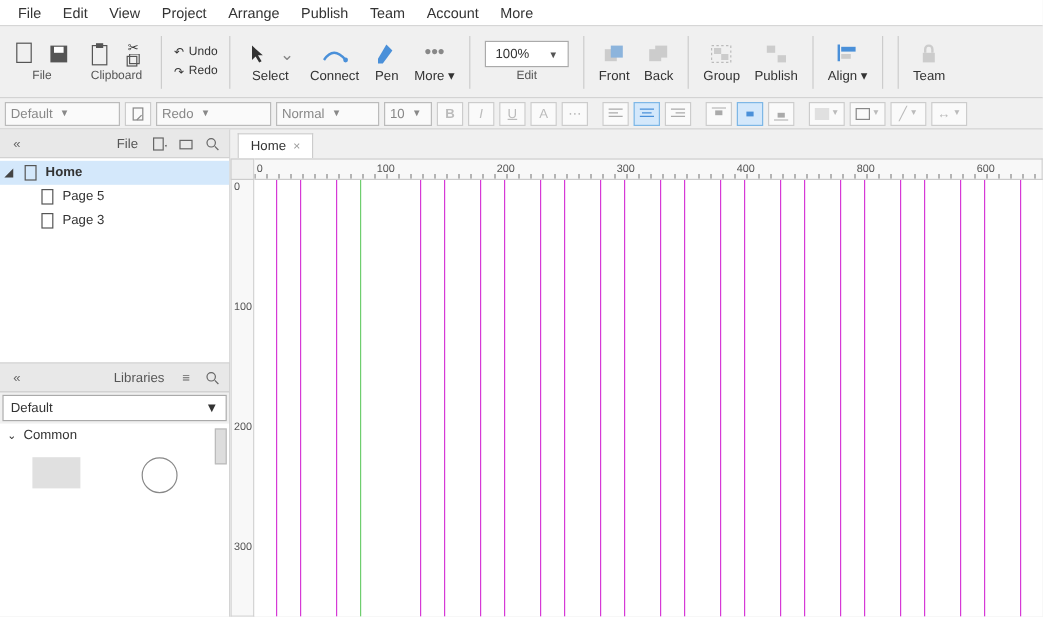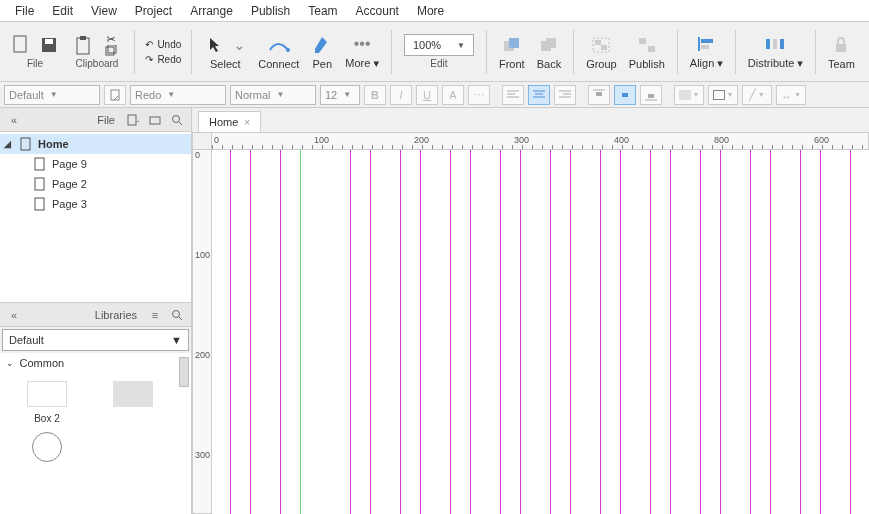--- a/index.html
+++ b/index.html
@@ -217,30 +217,20 @@
       <span class="tb-icon">
         <svg width="20" height="18">
           <line x1="3" y1="2" x2="3" y2="16" stroke="#4a90d9" stroke-width="2"></line>
           <rect x="5" y="4" width="12" height="4" fill="#4a90d9"></rect>
           <rect x="5" y="10" width="8" height="4" fill="#ccc"></rect>
         </svg>
       </span>
       <span class="lbl">Align ▾</span>
     </div>
   <div class="sep"></div>
-  <div class="tb-btn">
-      <span class="tb-icon">
-        <svg width="22" height="18">
-          <rect x="2" y="4" width="4" height="10" fill="#4a90d9"></rect>
-          <rect x="9" y="4" width="4" height="10" fill="#ccc"></rect>
-          <rect x="16" y="4" width="4" height="10" fill="#4a90d9"></rect>
-        </svg>
-      </span>
-      <span class="lbl">Distribute ▾</span>
-    </div>
   <div class="sep"></div>
   <div class="tb-btn">
       <span class="tb-icon">
         <svg width="16" height="18">
           <rect x="3" y="8" width="10" height="8" fill="#ccc"></rect>
           <path d="M5 8 V5 a3 3 0 0 1 6 0 V8" fill="none" stroke="#ccc" stroke-width="2"></path>
         </svg>
       </span>
       <span class="lbl">Team</span>
     </div>
@@ -259,21 +249,21 @@
     </div>
   <div class="fmt-sel" style="width:96px">
       <span>Redo</span>
       <span class="arr">▼</span>
     </div>
   <div class="fmt-sel" style="width:86px">
       <span>Normal</span>
       <span class="arr">▼</span>
     </div>
   <div class="fmt-sel" style="width:40px">
-      <span>12</span>
+      <span>10</span>
       <span class="arr">▼</span>
     </div>
   <div class="fmt-btn">
       <b>B</b>
     </div>
   <div class="fmt-btn">
       <i>I</i>
     </div>
   <div class="fmt-btn">
       <u>U</u>
@@ -361,27 +351,21 @@
         <span class="tgl">◢</span>
         <svg class="pic">
             <rect x="1" y="1" width="9" height="12" fill="none" stroke="#555"></rect>
           </svg>
         <span>Home</span>
       </div>
       <div class="page-item" style="padding-left:34px">
           <svg class="pic">
             <rect x="1" y="1" width="9" height="12" fill="none" stroke="#555"></rect>
           </svg>
-          <span>Page 9</span>
-        </div>
-      <div class="page-item" style="padding-left:34px">
-          <svg class="pic">
-            <rect x="1" y="1" width="9" height="12" fill="none" stroke="#555"></rect>
-          </svg>
-          <span>Page 2</span>
+          <span>Page 5</span>
         </div>
       <div class="page-item" style="padding-left:34px">
           <svg class="pic">
             <rect x="1" y="1" width="9" height="12" fill="none" stroke="#555"></rect>
           </svg>
           <span>Page 3</span>
         </div>
     </div>
 
     <div class="lib-panel">
@@ -399,24 +383,20 @@
       <div class="lib-sel">
           <span>Default</span>
           <span class="arr">▼</span>
         </div>
       <div class="lib-body">
         <div class="lib-cat">
             <span style="font-size:9px">⌄</span>
             <span>Common</span>
           </div>
         <div class="lib-shapes">
-          <div class="shape-cell">
-              <div class="shape-box" style="border-color:#ddd"></div>
-              <span>Box 2</span>
-            </div>
           <div class="shape-cell">
               <div class="shape-box fill"></div>
             </div>
           <div class="shape-cell">
               <div class="shape-circ"></div>
             </div>
         </div>
         <div class="scroll-stub"></div>
       </div>
     </div>

